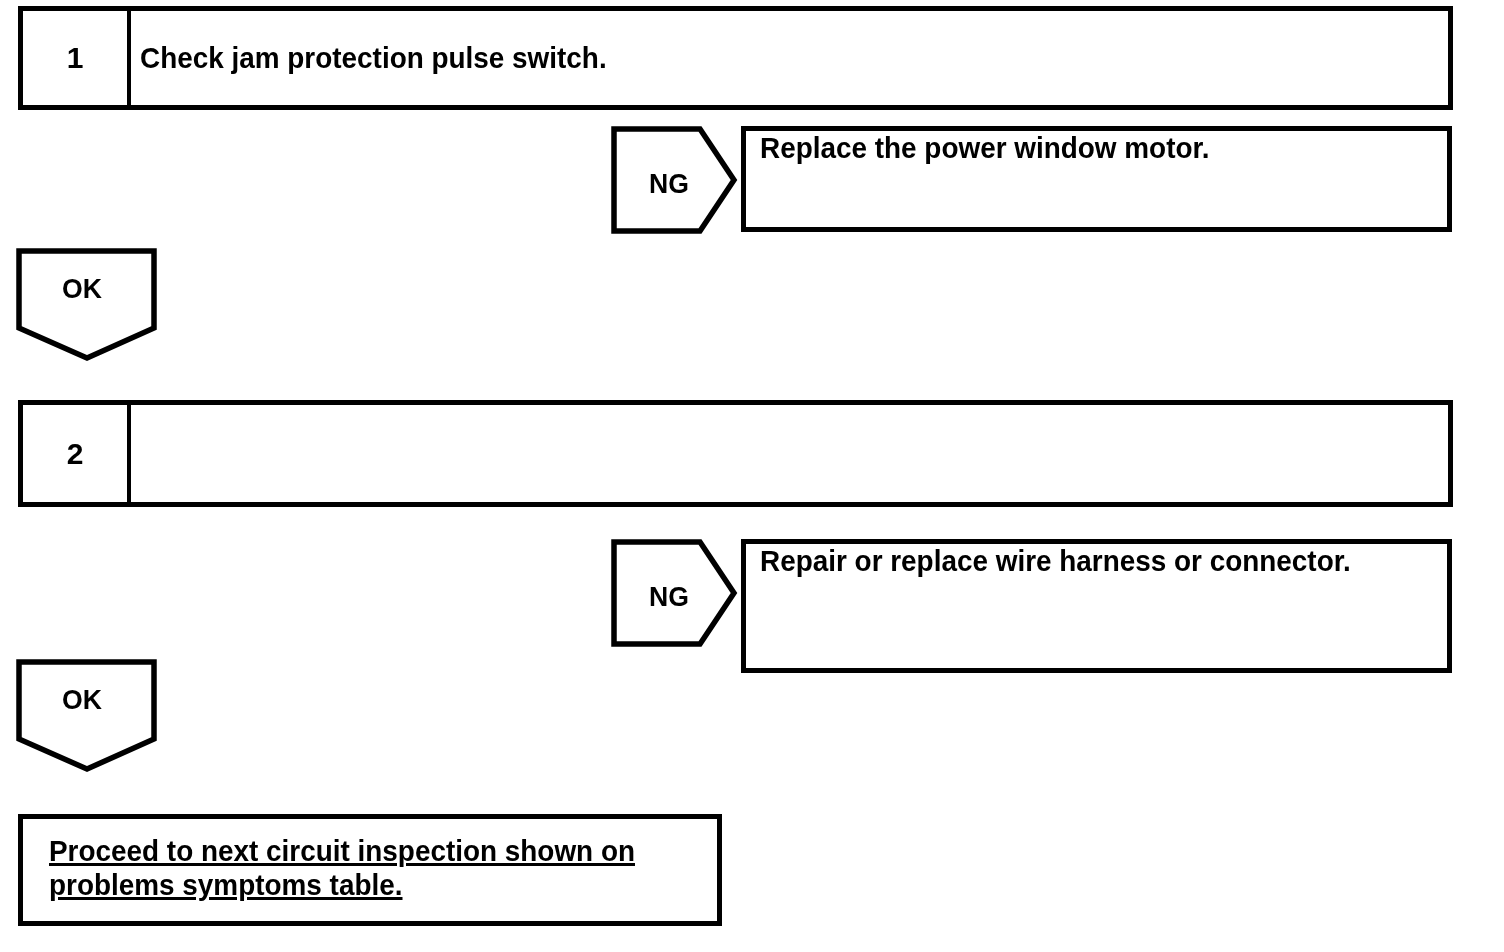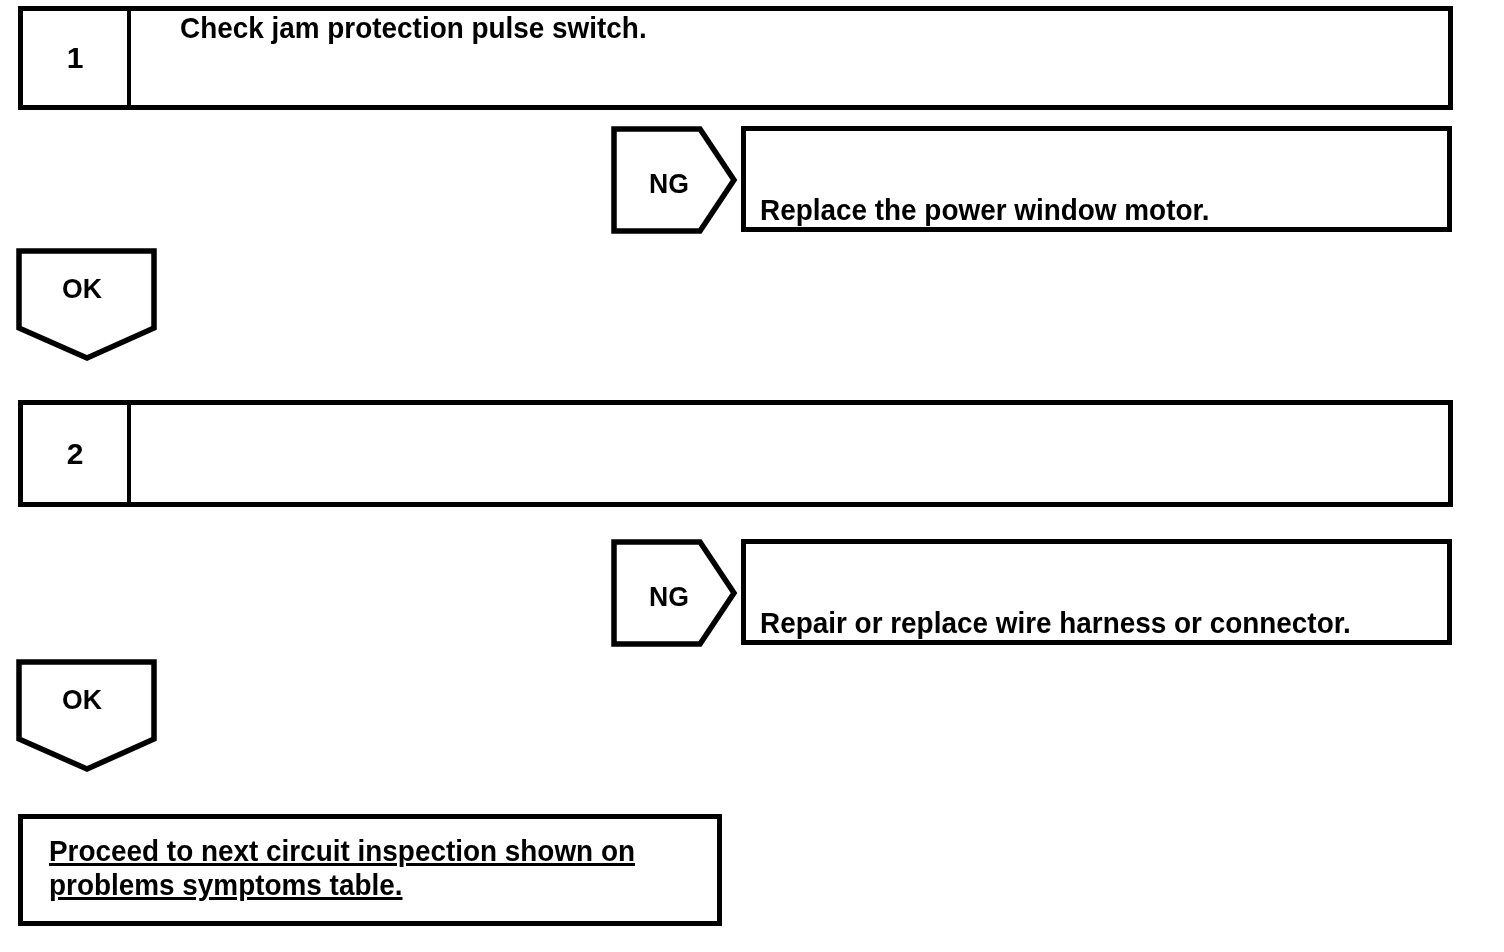--- a/index.html
+++ b/index.html
@@ -42,44 +42,44 @@
     align-items: center;
     justify-content: center;
     font-size: 30px;
     font-weight: bold;
     color: #000;
     letter-spacing: 0px;
   }
   .step-body {
     flex: 1 1 auto;
     display: flex;
+    align-items: center;
     padding-left: 9px;
     padding-right: 8px;
-    margin-left: 40px;
   }
   .step-text {
     font-size: 30px;
     font-weight: bold;
     line-height: 34px;
     color: #000;
     font-stretch: condensed;
     transform: scaleX(0.93);
     transform-origin: left center;
     white-space: pre-line;
     margin: 0;
   }
 
   
   .result-box {
     position: absolute;
     box-sizing: border-box;
     border: 5px solid #000;
     background: #fff;
     display: flex;
-    align-items: flex-end;
+    align-items: flex-start;
     padding-left: 14px;
     padding-right: 10px;
   }
   .result-text {
     font-size: 30px;
     font-weight: bold;
     line-height: 34px;
     color: #000;
     transform: scaleX(0.93);
     transform-origin: left center;
@@ -143,21 +143,21 @@
     <div class="step-num">2</div>
   </div>
 
   <div class="arrow-tag" style="left:611px; top:539px; width:126px; height:108px;">
     <svg width="126" height="108" viewBox="0 0 126 108" aria-hidden="true">
       <polygon points="3,3 89,3 123,54 89,105 3,105" fill="#ffffff" stroke="#000000" stroke-width="5.5" stroke-linejoin="miter"></polygon>
     </svg>
     <span class="arrow-label" style="left:38px; top:44px;">NG</span>
   </div>
 
-  <div class="result-box" style="left:741px; top:539px; width:711px; height:106px;">
+  <div class="result-box" style="left:741px; top:539px; width:711px; height:134px;">
     <p class="result-text">Repair or replace wire harness or connector.</p>
   </div>
 
   <div class="arrow-tag" style="left:16px; top:659px; width:143px; height:114px;">
     <svg width="143" height="114" viewBox="0 0 143 114" aria-hidden="true">
       <polygon points="3,3 138,3 138,80 71,110 3,80" fill="#ffffff" stroke="#000000" stroke-width="5.5" stroke-linejoin="miter"></polygon>
     </svg>
     <span class="arrow-label" style="left:46px; top:27px;">OK</span>
   </div>
 

